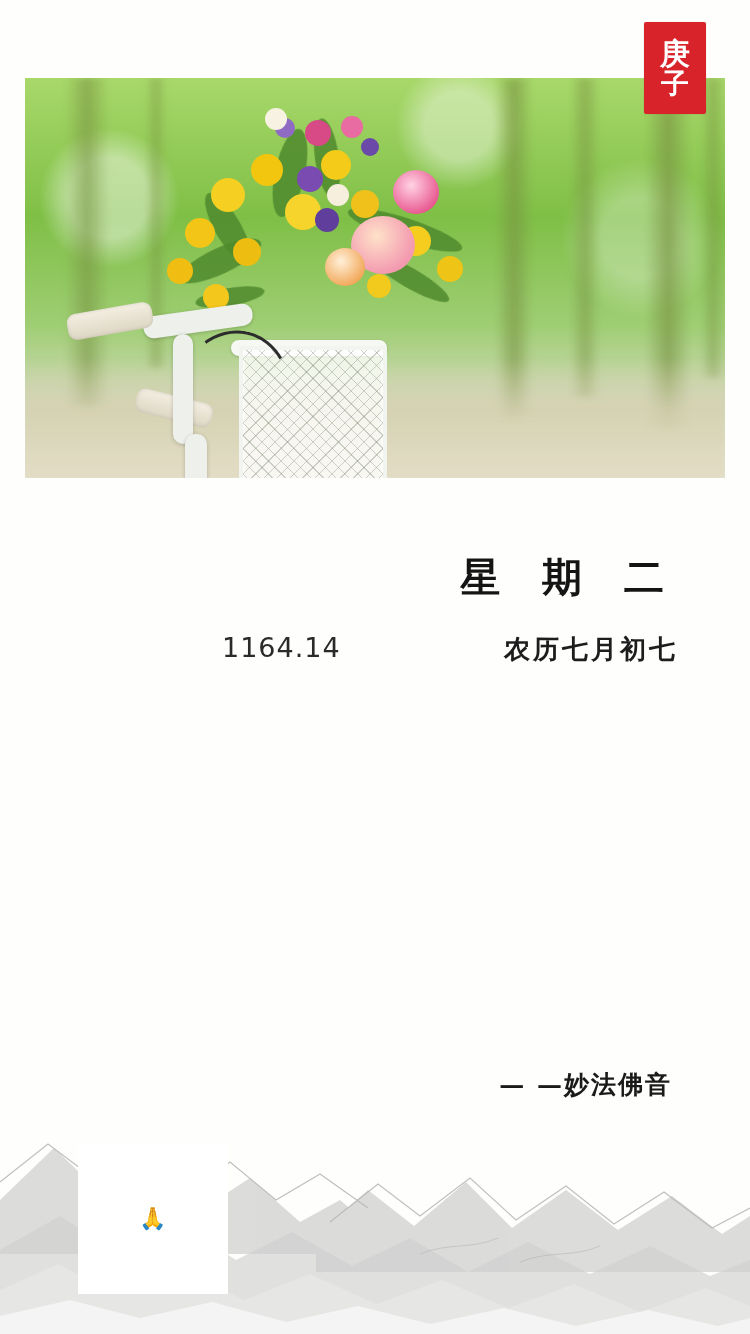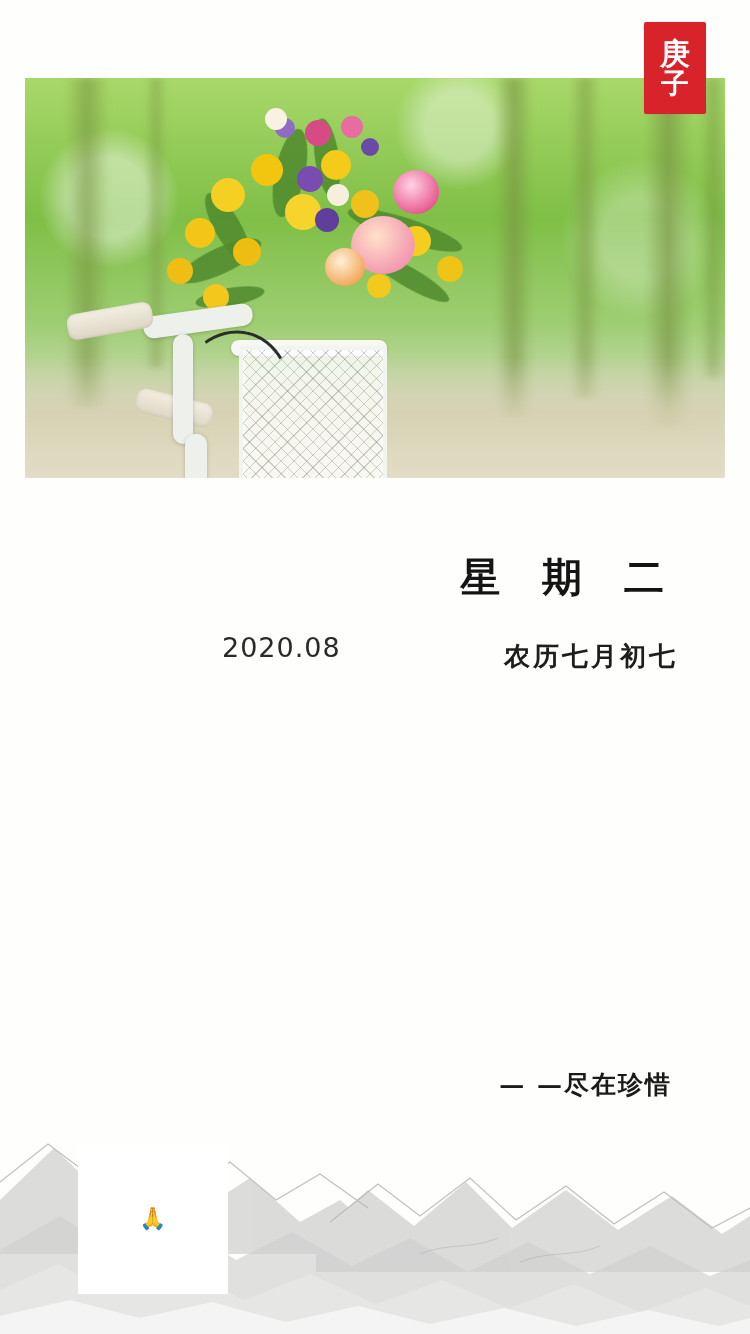--- a/index.html
+++ b/index.html
@@ -196,21 +196,21 @@
     top: 30px;
     font-family: "DejaVu Serif", "Liberation Serif", serif;
     font-size: 40px;
     font-weight: 700;
     color: #141414;
     letter-spacing: 14px;
   }
   .lunar {
     position: absolute;
     right: 72px;
-    top: 119px;
+    top: 112px;
     font-family: "DejaVu Serif", "Liberation Serif", serif;
     font-size: 26px;
     font-weight: 700;
     color: #1d1d1d;
     letter-spacing: 3px;
   }
 
   
   .quote {
     position: absolute;
@@ -347,26 +347,26 @@
       <div class="bar" style="left:118px; top:232px; width:110px; height:22px; transform:rotate(-8deg);"></div>
       <div class="grip" style="left:42px; top:230px; width:86px; height:26px; transform:rotate(-10deg);"></div>
       <div class="grip" style="left:110px; top:318px; width:78px; height:24px; transform:rotate(14deg);"></div>
       <div class="bar" style="left:148px; top:256px; width:20px; height:110px;"></div>
       <div class="bar" style="left:160px; top:356px; width:22px; height:60px;"></div>
       <div class="cable" style="left:150px; top:252px; width:110px; height:130px; transform:rotate(12deg);"></div>
     </div>
   </div>
 
   <div class="date-row">
-    <div class="ym">2020.08</div>
+    <div class="ym">1164.14</div>
     <div class="weekday">星 期 二</div>
     <div class="lunar">农历七月初七</div>
   </div>
 
-  <div class="attrib">— —尽在珍惜</div>
+  <div class="attrib">— —妙法佛音</div>
 
   <div class="ink">
     <svg width="750" height="230" viewBox="0 0 750 230" xmlns="http://www.w3.org/2000/svg" aria-hidden="true">
       <g fill="none" stroke="#8d8d8d" stroke-width="1.2" opacity="0.55">
         <path d="M0 78 L48 40 L96 76 L140 44 L186 88 L230 58 L276 96 L320 70 L368 104"></path>
         <path d="M330 118 L378 80 L420 112 L470 74 L516 116 L566 82 L614 120 L664 88 L712 124 L750 104"></path>
       </g>
       <g fill="#b9b9b9" opacity="0.5">
         <path d="M0 96 L54 44 L104 92 L150 52 L204 104 L250 74 L300 118 L340 96 L380 130 L340 150 L0 150 Z"></path>
         <path d="M316 132 L368 86 L414 122 L466 78 L512 124 L566 86 L618 126 L672 92 L722 130 L750 112 L750 168 L316 168 Z"></path>

